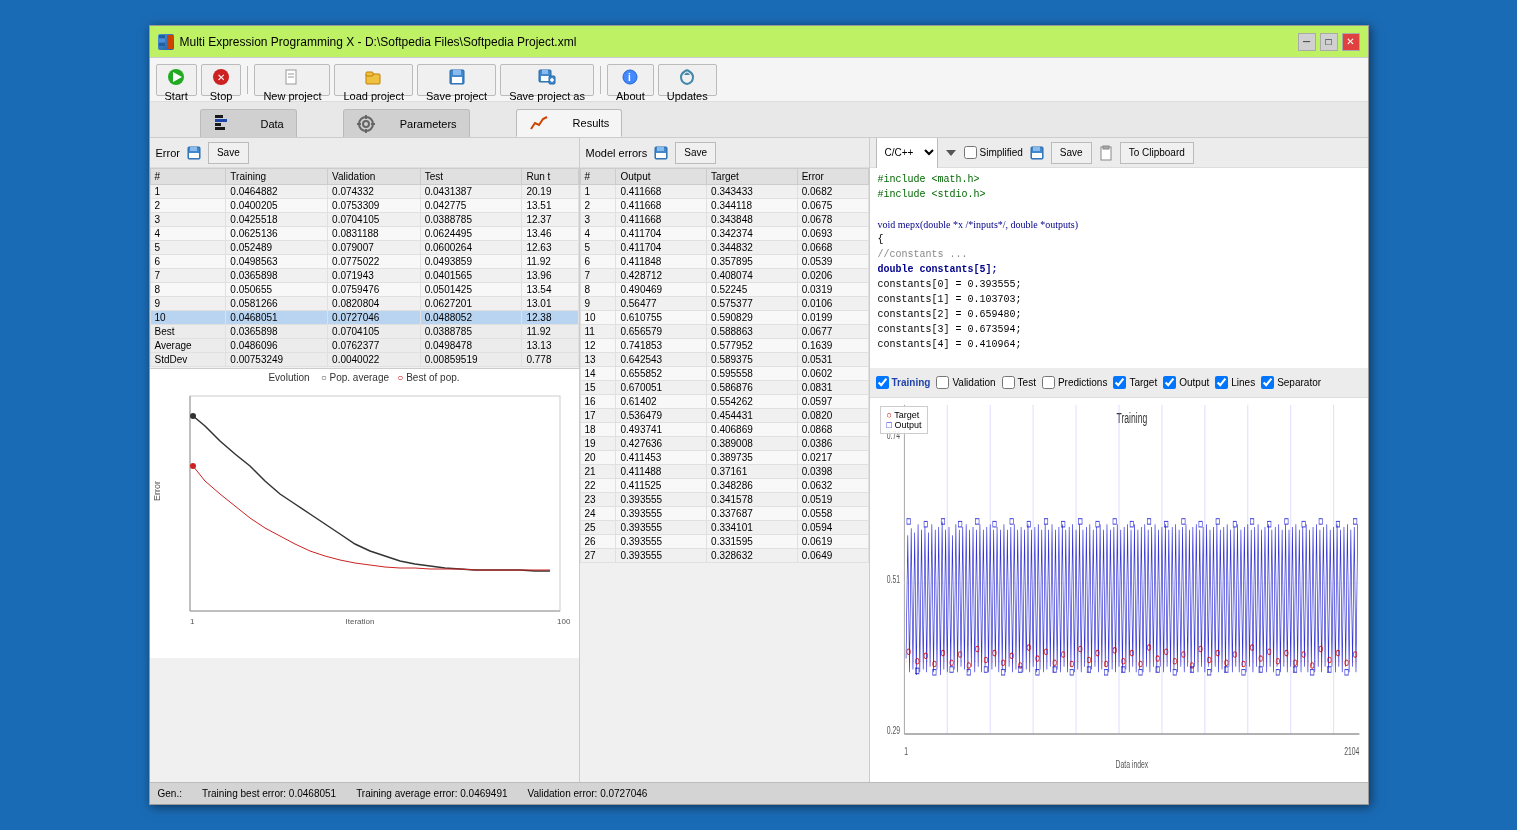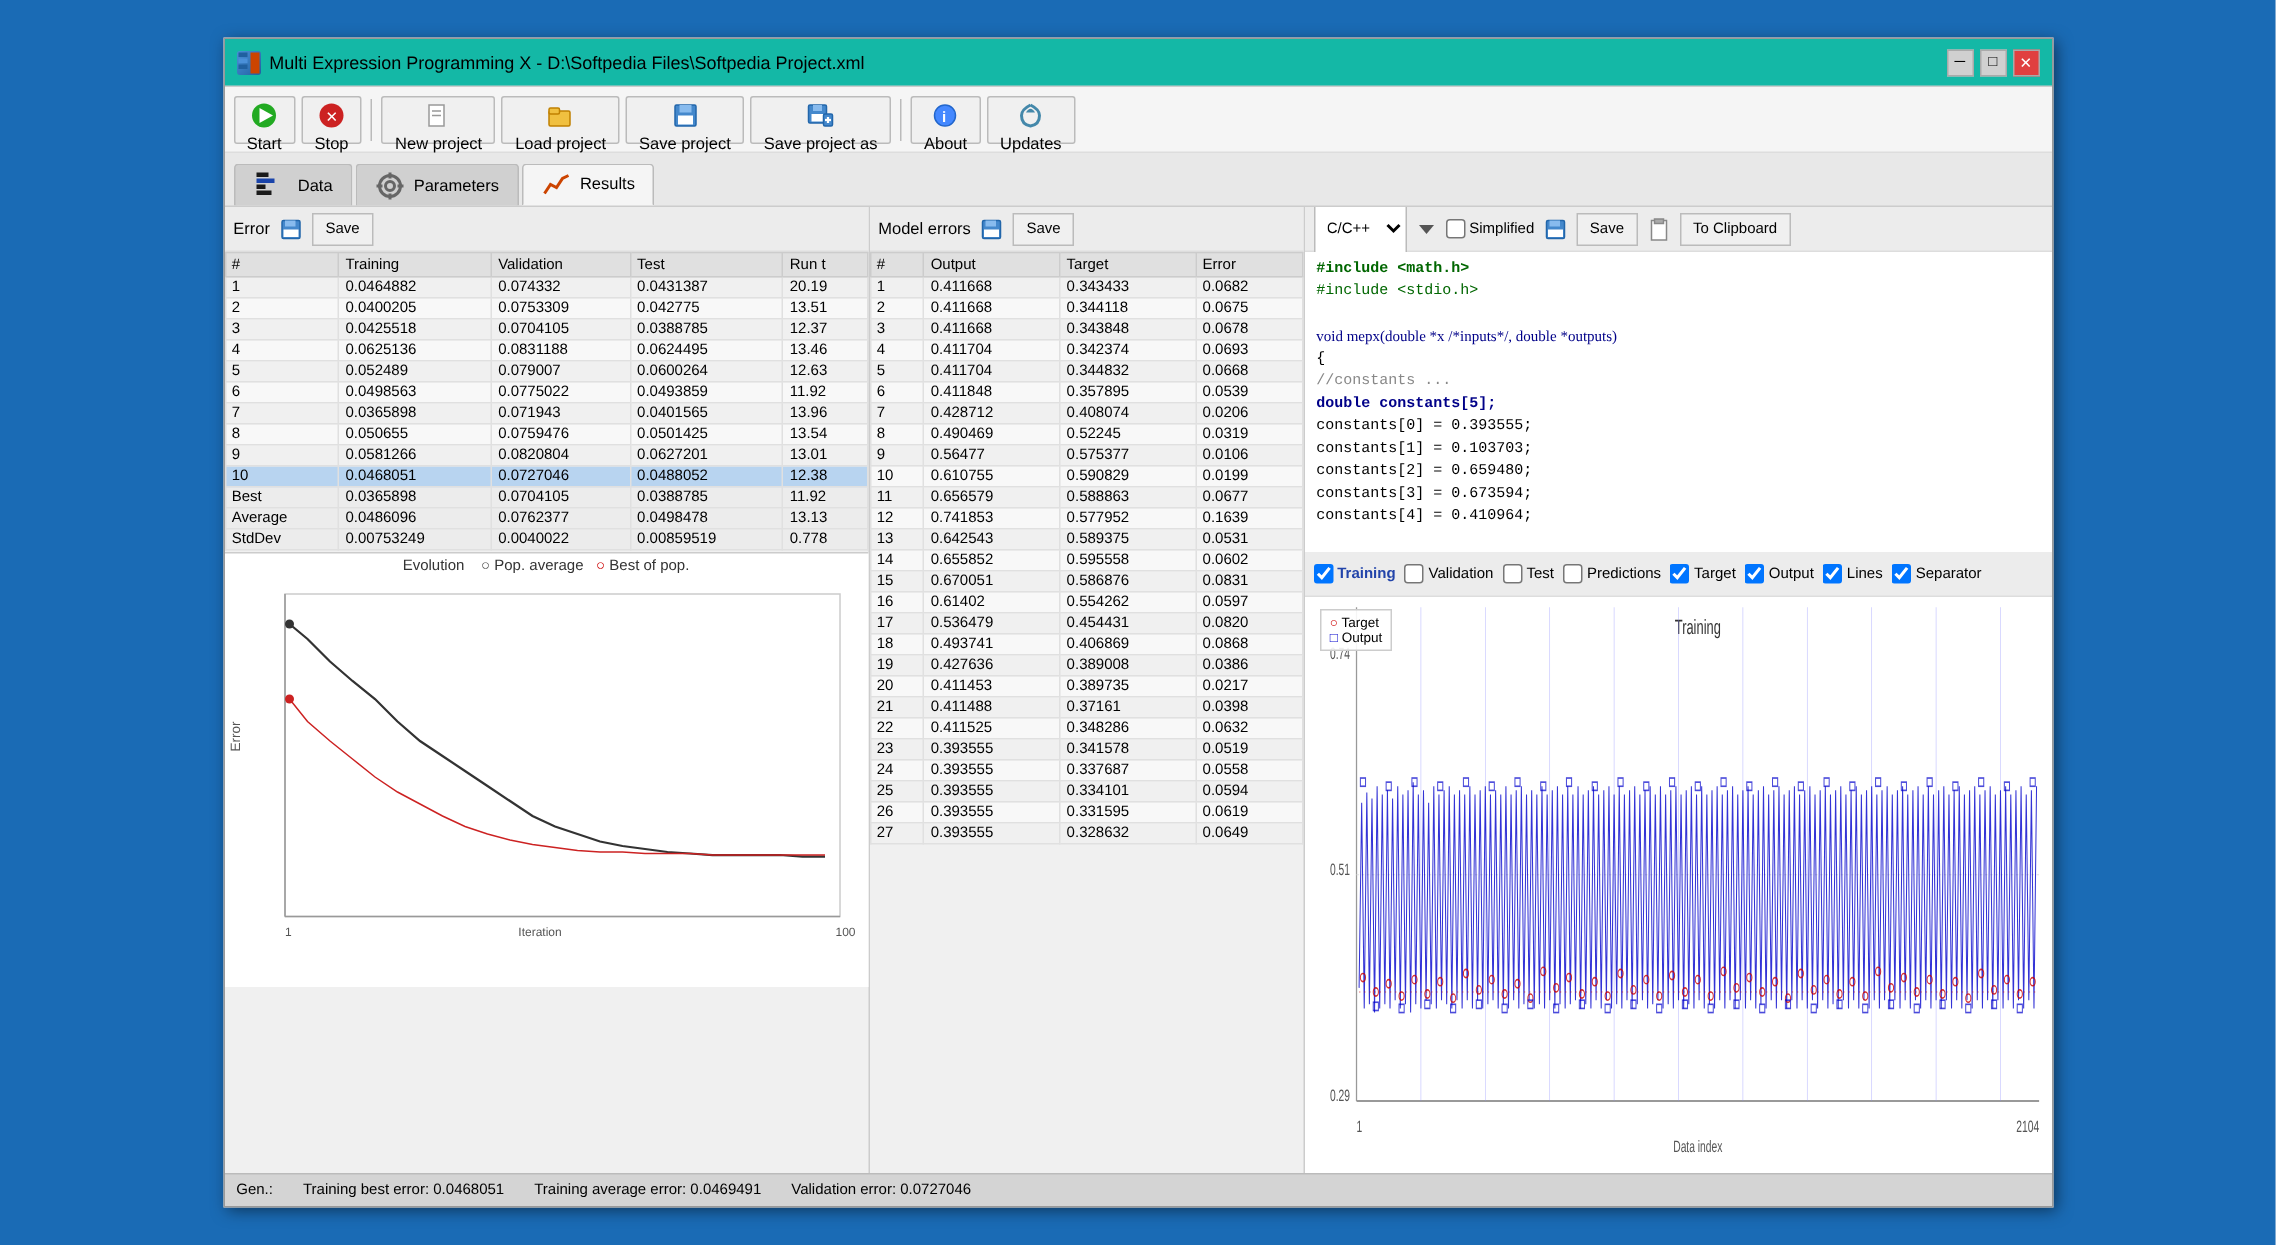--- a/index.html
+++ b/index.html
@@ -17,21 +17,21 @@
     .window {
       width: 1220px;
       height: 780px;
       background: #f0f0f0;
       border: 1px solid #999;
       box-shadow: 2px 2px 10px rgba(0,0,0,0.5);
       display: flex;
       flex-direction: column;
     }
     .title-bar {
-      background: #14b8a6;
+      background: #bef264;
       padding: 6px 8px;
       display: flex;
       align-items: center;
       justify-content: space-between;
       border-bottom: 1px solid #ccc;
       height: 32px;
     }
     .title-bar-left {
       display: flex;
       align-items: center;
@@ -110,24 +110,25 @@
       height: 36px;
     }
     .nav-tab {
       padding: 0 12px;
       border: 1px solid #bbb;
       border-bottom: none;
       background: #d0d0d0;
       cursor: pointer;
       display: flex;
       align-items: center;
-      gap: 6px;
+      gap: 24px;
       font-size: 11px;
       border-radius: 3px 3px 0 0;
       height: 28px;
+      margin-left: 44px;
     }
     .nav-tab.active {
       background: #f5f5f5;
       border-bottom: 1px solid #f5f5f5;
     }
     .content-area {
       display: flex;
       flex: 1;
       overflow: hidden;
     }
@@ -769,21 +770,21 @@
           <rect x="3" y="8" width="10" height="5" fill="white"></rect>
         </svg>
         <button class="small-btn">Save</button>
         <svg width="16" height="16" viewBox="0 0 16 16">
           <rect x="3" y="2" width="10" height="13" fill="white" stroke="#888"></rect>
           <rect x="5" y="1" width="6" height="3" fill="#aaa" stroke="#888"></rect>
         </svg>
         <button class="small-btn">To Clipboard</button>
       </div>
       <div class="code-area" id="code-display" style="height: 200px; flex: none;">
-          <div style="color: rgb(0, 102, 0); font-weight: bold;">#include &lt;math.h&gt;</div>
+          <div style="color: rgb(0, 102, 0);">#include &lt;math.h&gt;</div>
           <div style="color: rgb(0, 102, 0);">#include &lt;stdio.h&gt;</div>
           <div>&nbsp;</div>
           <div style="color: rgb(0, 0, 136); font-family: Liberation Serif, serif;">void mepx(double *x /*inputs*/, double *outputs)</div>
           <div>{</div>
           <div style="color: rgb(136, 136, 136);">  //constants ...</div>
           <div style="color: rgb(0, 0, 136); font-weight: bold;">  double constants[5];</div>
           <div>  constants[0] = 0.393555;</div>
           <div>  constants[1] = 0.103703;</div>
           <div>  constants[2] = 0.659480;</div>
           <div>  constants[3] = 0.673594;</div>

